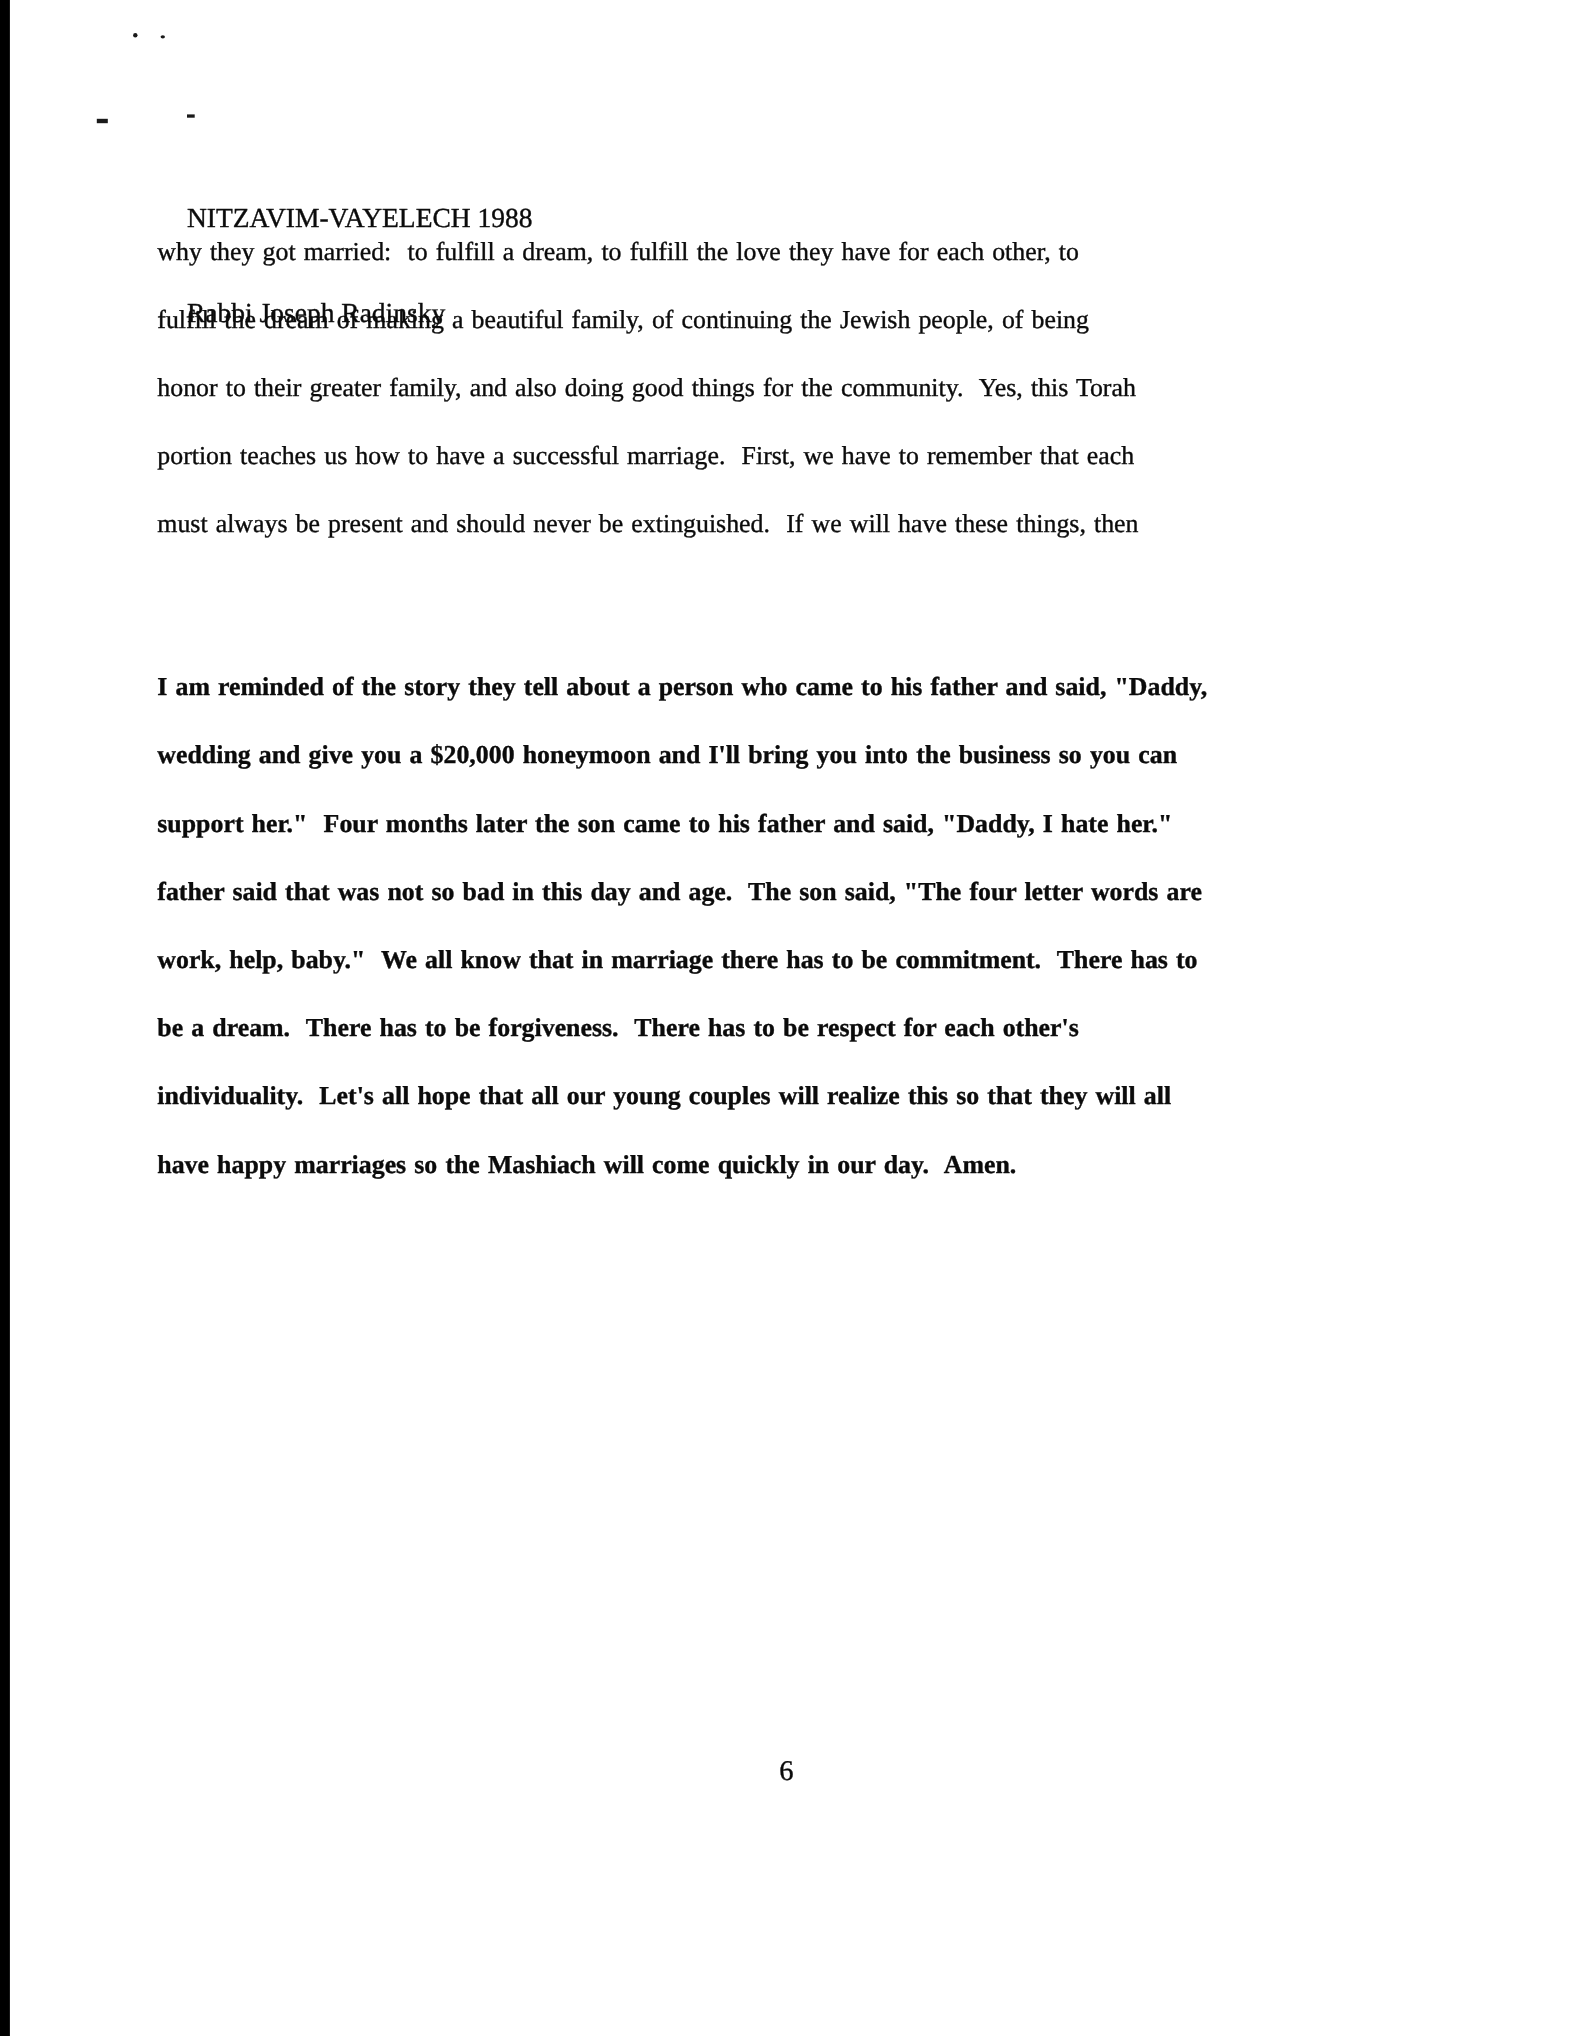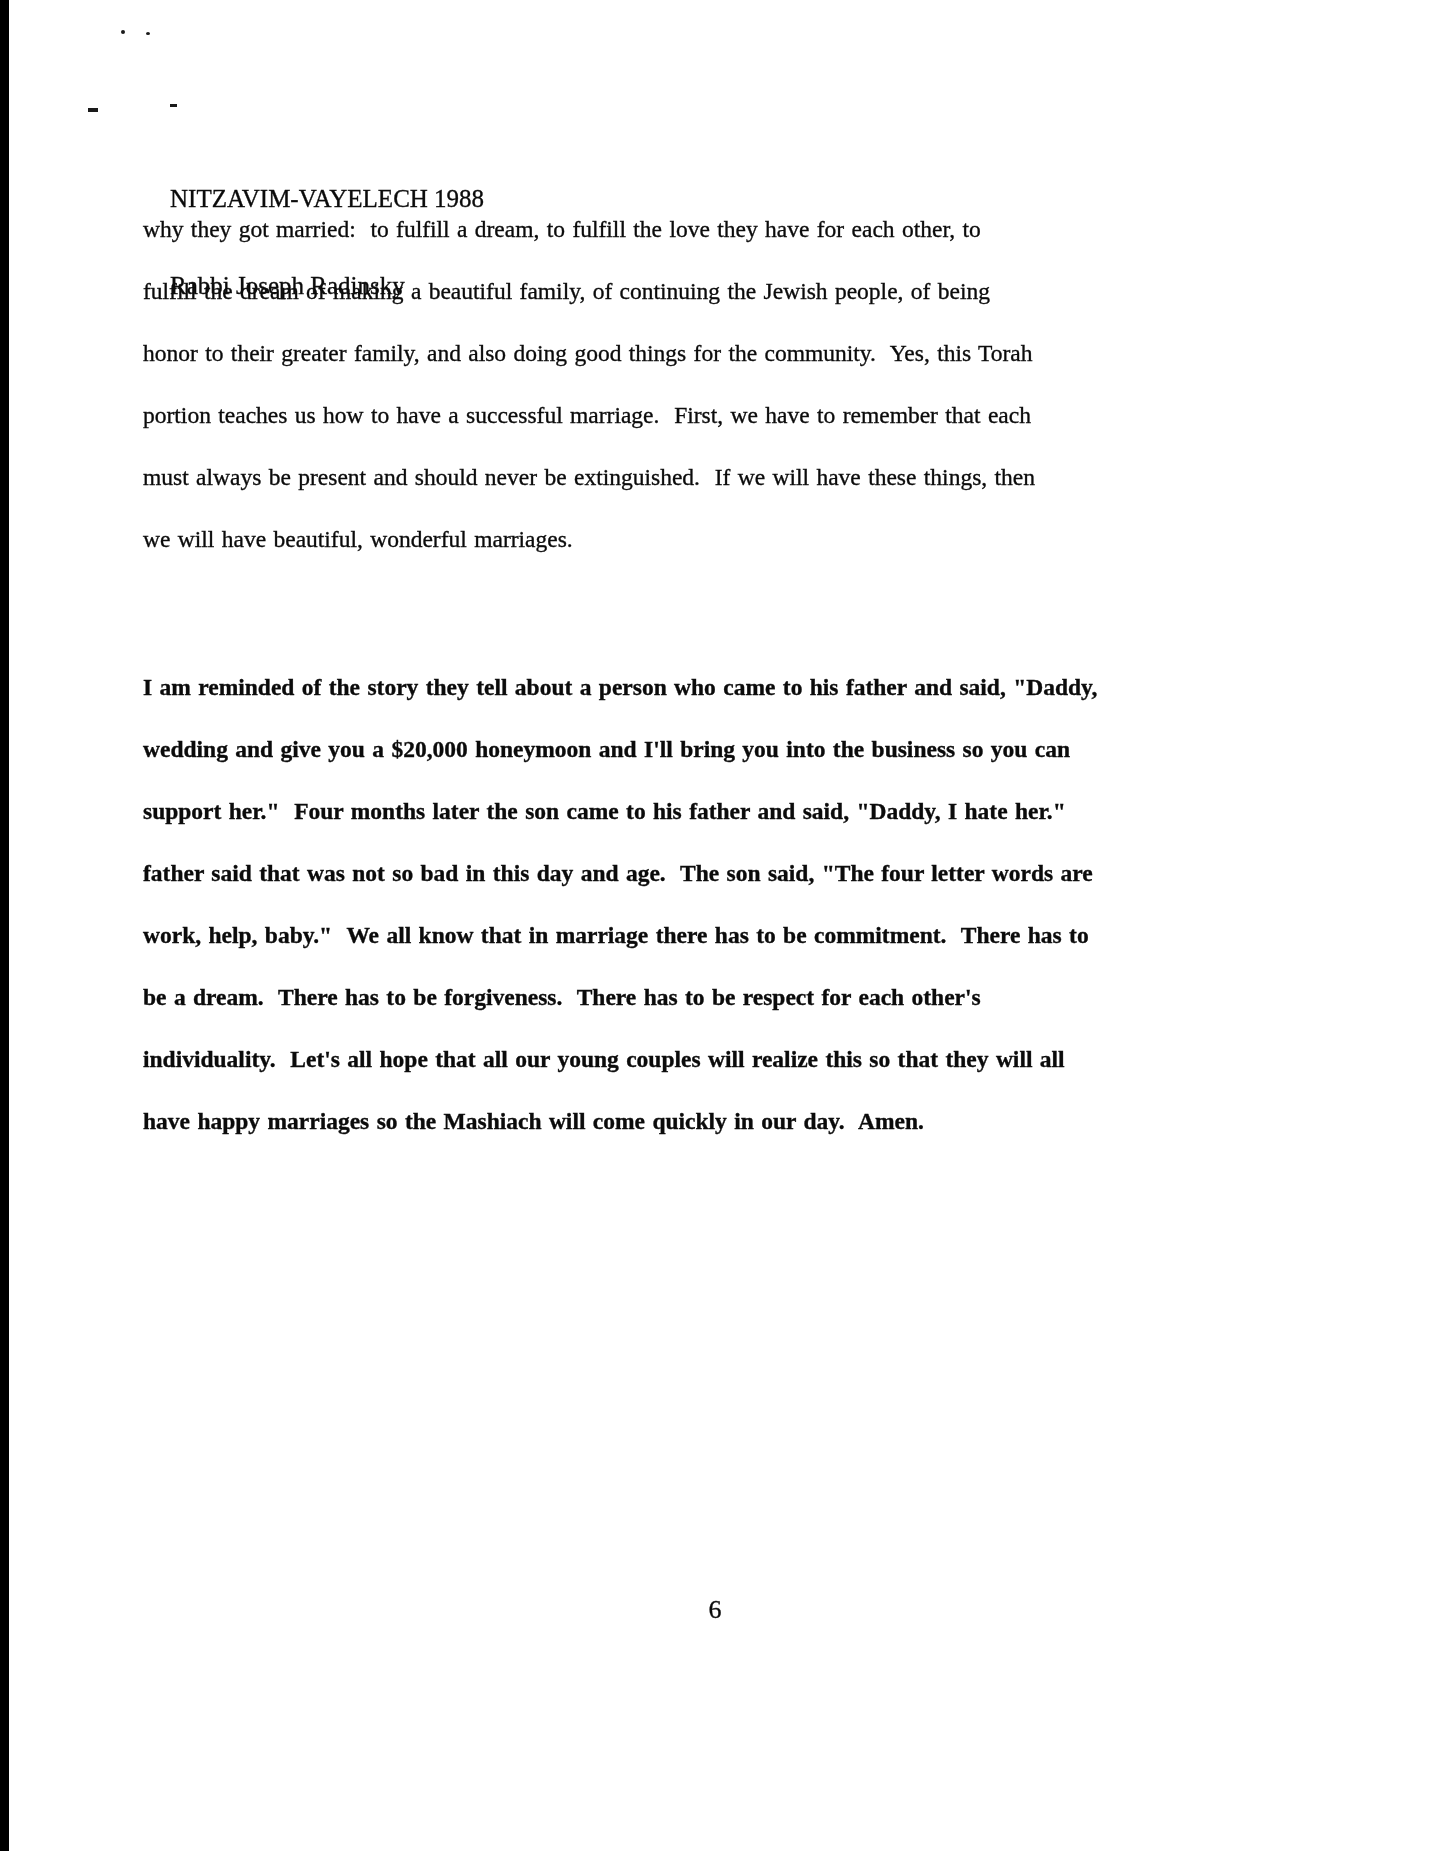--- a/index.html
+++ b/index.html
@@ -90,21 +90,20 @@
     <div>Rabbi Joseph Radinsky</div>
   </div>
 
   <div class="body-text ink">
     <div class="paragraph">
         <div class="line">why they got married:  to fulfill a dream, to fulfill the love they have for each other, to</div>
         <div class="line">fulfill the dream of making a beautiful family, of continuing the Jewish people, of being</div>
         <div class="line">honor to their greater family, and also doing good things for the community.  Yes, this Torah</div>
         <div class="line">portion teaches us how to have a successful marriage.  First, we have to remember that each</div>
         <div class="line">must always be present and should never be extinguished.  If we will have these things, then</div>
-        <div class="line">we will have beautiful, wonderful marriages.</div>
       </div>
     <div class="paragraph">
         <div class="line">I am reminded of the story they tell about a person who came to his father and said, "Daddy,</div>
         <div class="line">wedding and give you a $20,000 honeymoon and I'll bring you into the business so you can</div>
         <div class="line">support her."  Four months later the son came to his father and said, "Daddy, I hate her."</div>
         <div class="line">father said that was not so bad in this day and age.  The son said, "The four letter words are</div>
         <div class="line">work, help, baby."  We all know that in marriage there has to be commitment.  There has to</div>
         <div class="line">be a dream.  There has to be forgiveness.  There has to be respect for each other's</div>
         <div class="line">individuality.  Let's all hope that all our young couples will realize this so that they will all</div>
         <div class="line">have happy marriages so the Mashiach will come quickly in our day.  Amen.</div>

